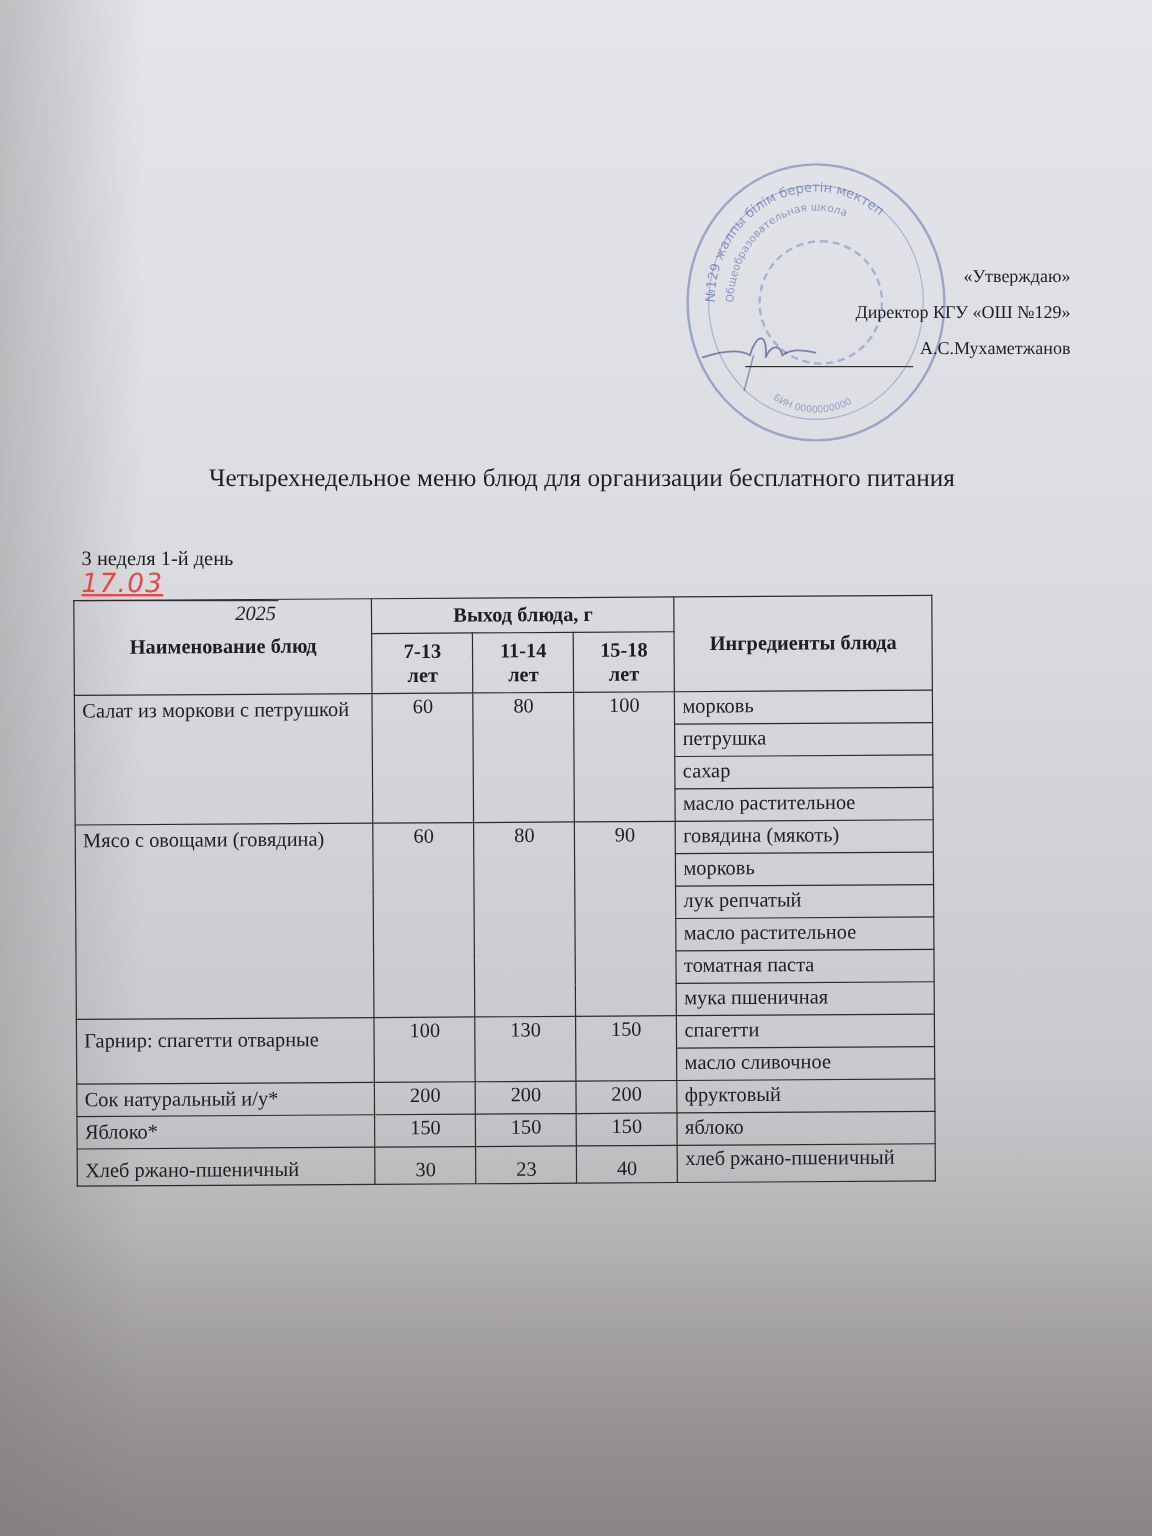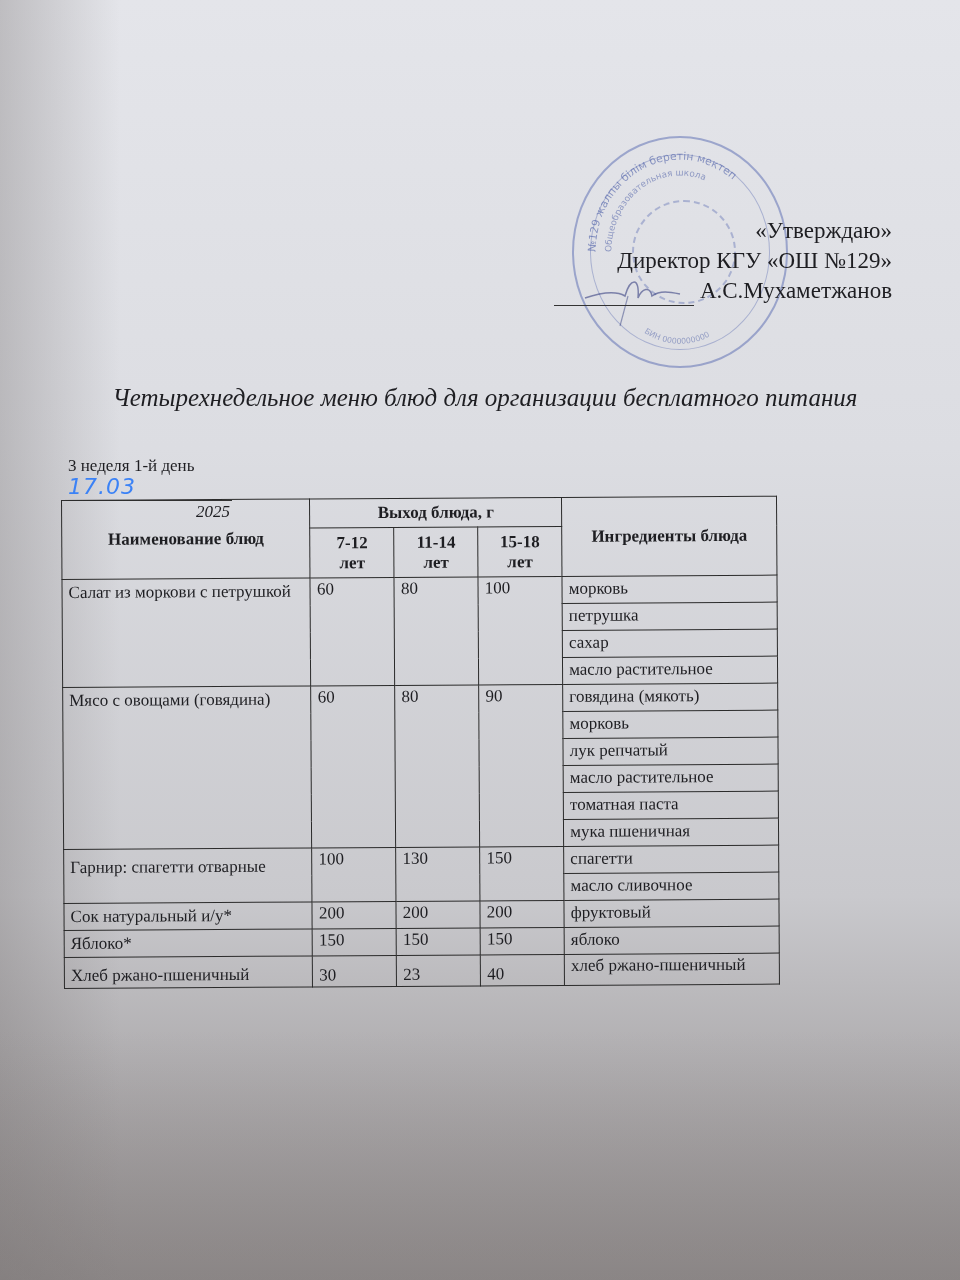--- a/index.html
+++ b/index.html
@@ -44,60 +44,60 @@
     border: 2px dashed rgba(70,90,170,0.35);
   }
   .stamp-text {
     position: absolute; left: 0; top: 0; width: 100%; height: 100%;
   }
   
   .approve {
     position: absolute;
     right: 68px; top: 216px;
     text-align: right;
-    font-size: 23px;
+    font-size: 15px;
     line-height: 30px;
   }
   .approve .sign-line {
     display: inline-block;
     width: 140px;
     border-bottom: 1px solid #333;
     margin-right: 6px;
     vertical-align: bottom;
   }
   .signature {
     position: absolute; left: 580px; top: 268px; width: 120px; height: 60px;
   }
   
   .title {
     position: absolute;
     left: 60px; top: 382px;
     width: 850px;
     text-align: center;
-    font-size: 25px;
+    font-size: 21px;
     line-height: 32px;
-    font-style: italic;
   }
   .week {
     position: absolute; left: 68px; top: 456px;
     font-size: 17px; font-weight: normal;
   }
   .date-line {
     position: absolute; left: 66px; top: 476px;
     width: 166px; height: 24px;
     border-bottom: 1px solid #333;
     font-size: 17px;
   }
   .date-hand {
     position: absolute; left: 2px; top: -2px;
     font-family: "DejaVu Sans", sans-serif;
     font-style: italic;
-    color: #3b82f6;
+    color: #ef4444;
     font-size: 22px;
     letter-spacing: 1px;
+    text-decoration: underline;
   }
   .date-year {
     position: absolute; right: 2px; top: 3px;
     font-style: italic;
     margin-top: 23px;
   }
   
   .menu-table {
     position: absolute;
     left: 61px; top: 500px;
@@ -114,21 +114,21 @@
   }
   .menu-table th {
     font-weight: bold;
     text-align: center;
     vertical-align: middle;
     line-height: 20px;
   }
   .col-name { width: 222px; }
   .col-age { width: 75px; }
   .col-ing { width: 192px; }
-  .menu-table td.num { text-align: left; }
+  .menu-table td.num { text-align: center; }
   .menu-table td.ing { height: 24px; line-height: 22px; }
   .menu-table td.name { line-height: 23px; }
   .menu-table td.bottom { vertical-align: bottom; }
 </style>
 </head>
 <body>
 
 <div class="shade-left"></div>
 <div class="shade-bottom"></div>
 
@@ -182,21 +182,21 @@
       <col class="col-ing">
   </colgroup>
   <thead>
     <tr>
       <th rowspan="2" style="height:76px">Наименование блюд</th>
       <th colspan="3" style="height:26px">Выход блюда, г</th>
       <th rowspan="2">Ингредиенты блюда</th>
     </tr>
     <tr>
       <th>
-          <div>7-12</div>
+          <div>7-13</div>
           <div>лет</div>
         </th>
       <th>
           <div>11-14</div>
           <div>лет</div>
         </th>
       <th>
           <div>15-18</div>
           <div>лет</div>
         </th>

